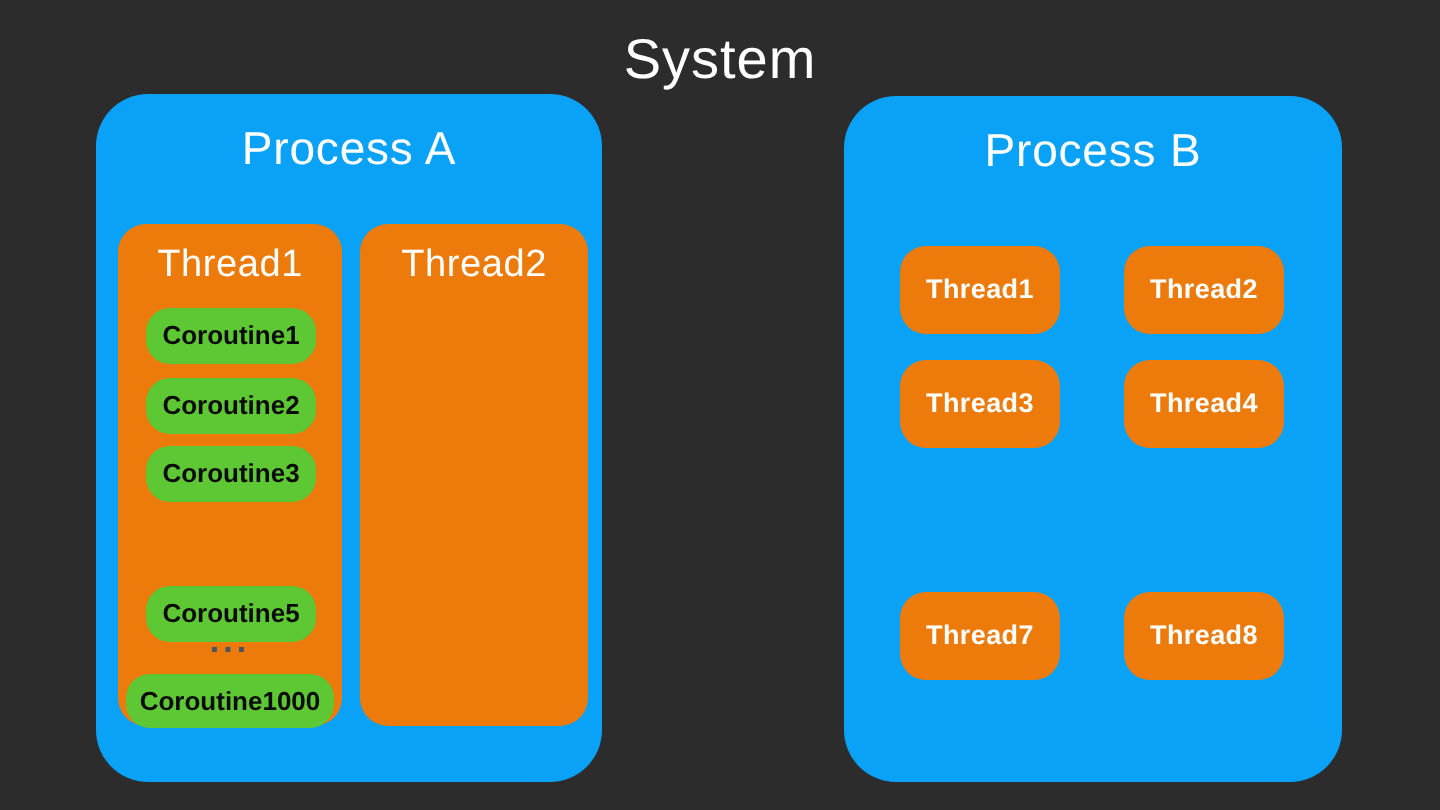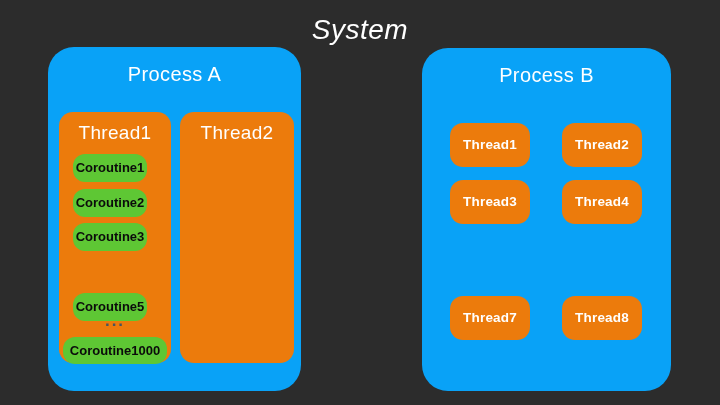--- a/index.html
+++ b/index.html
@@ -17,48 +17,47 @@
     background:var(--background);
     font-family:"Liberation Sans", sans-serif;
     position:relative;
   }
   .slide{position:absolute;inset:0;}
   .system-title{
     position:absolute;left:0;top:13px;width:720px;
     text-align:center;color:var(--title-text);
     font-size:28px;line-height:34px;font-weight:400;
     letter-spacing:0.5px;
-    font-style:italic;
   }
   .panel{
     position:absolute;background:var(--process-fill);
     border-radius:26px;
   }
   .panel-a{left:48px;top:47px;width:253px;height:344px;}
   .panel-b{left:422px;top:48px;width:249px;height:343px;}
   .panel-title{
     position:absolute;left:0;top:13px;width:100%;
     text-align:center;color:var(--title-text);
-    font-size:20px;line-height:28px;font-weight:400;
+    font-size:23px;line-height:28px;font-weight:400;
     letter-spacing:0.4px;
   }
   .thread-box{
     position:absolute;background:var(--thread-fill);
     border-radius:14px;top:65px;height:251px;
   }
   .thread-a1{left:11px;width:112px;}
   .thread-a2{left:132px;width:114px;}
   .thread-title{
     position:absolute;left:0;top:9px;width:100%;
     text-align:center;color:var(--title-text);
     font-size:19px;line-height:24px;font-weight:400;
     letter-spacing:0.3px;
   }
   .coroutine{
-    position:absolute;left:14px;width:74px;height:28px;
+    position:absolute;left:14px;width:85px;height:28px;
     background:var(--coroutine-fill);border-radius:12px;
     color:var(--coroutine-text);font-size:13px;font-weight:700;
     line-height:28px;text-align:center;
   }
   .coroutine-wide{left:4px;width:104px;height:27px;line-height:27px;}
   .dots{
     position:absolute;left:0;top:199px;width:100%;height:20px;
     text-align:center;color:var(--dots);
     font-size:17px;line-height:19px;font-weight:700;letter-spacing:2px;
   }

